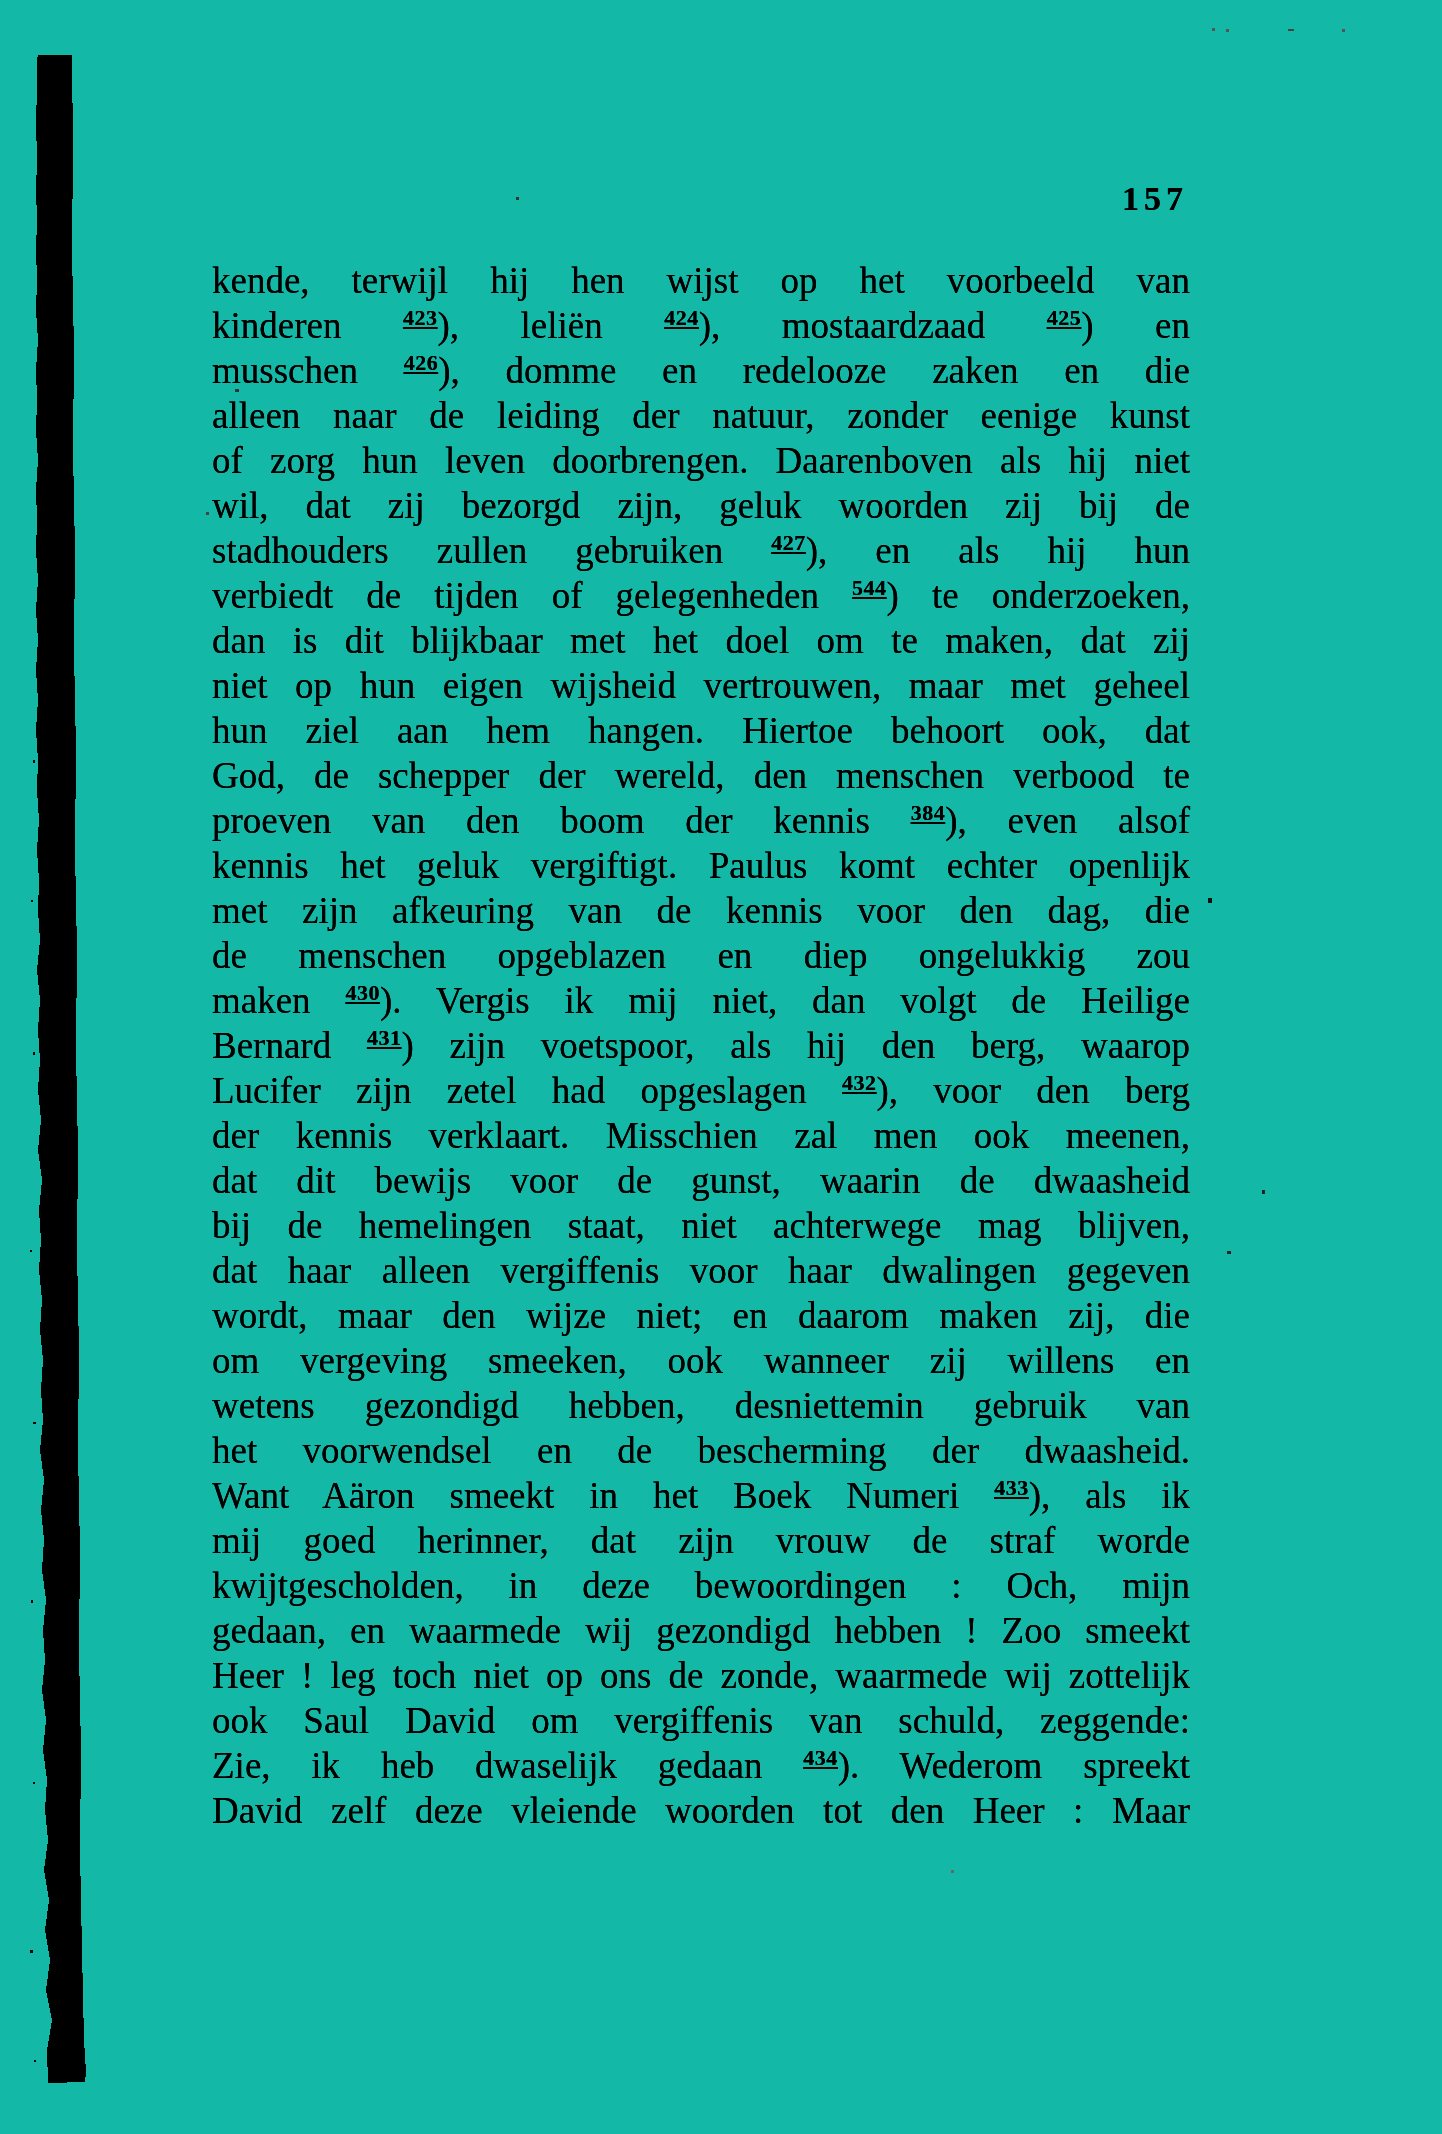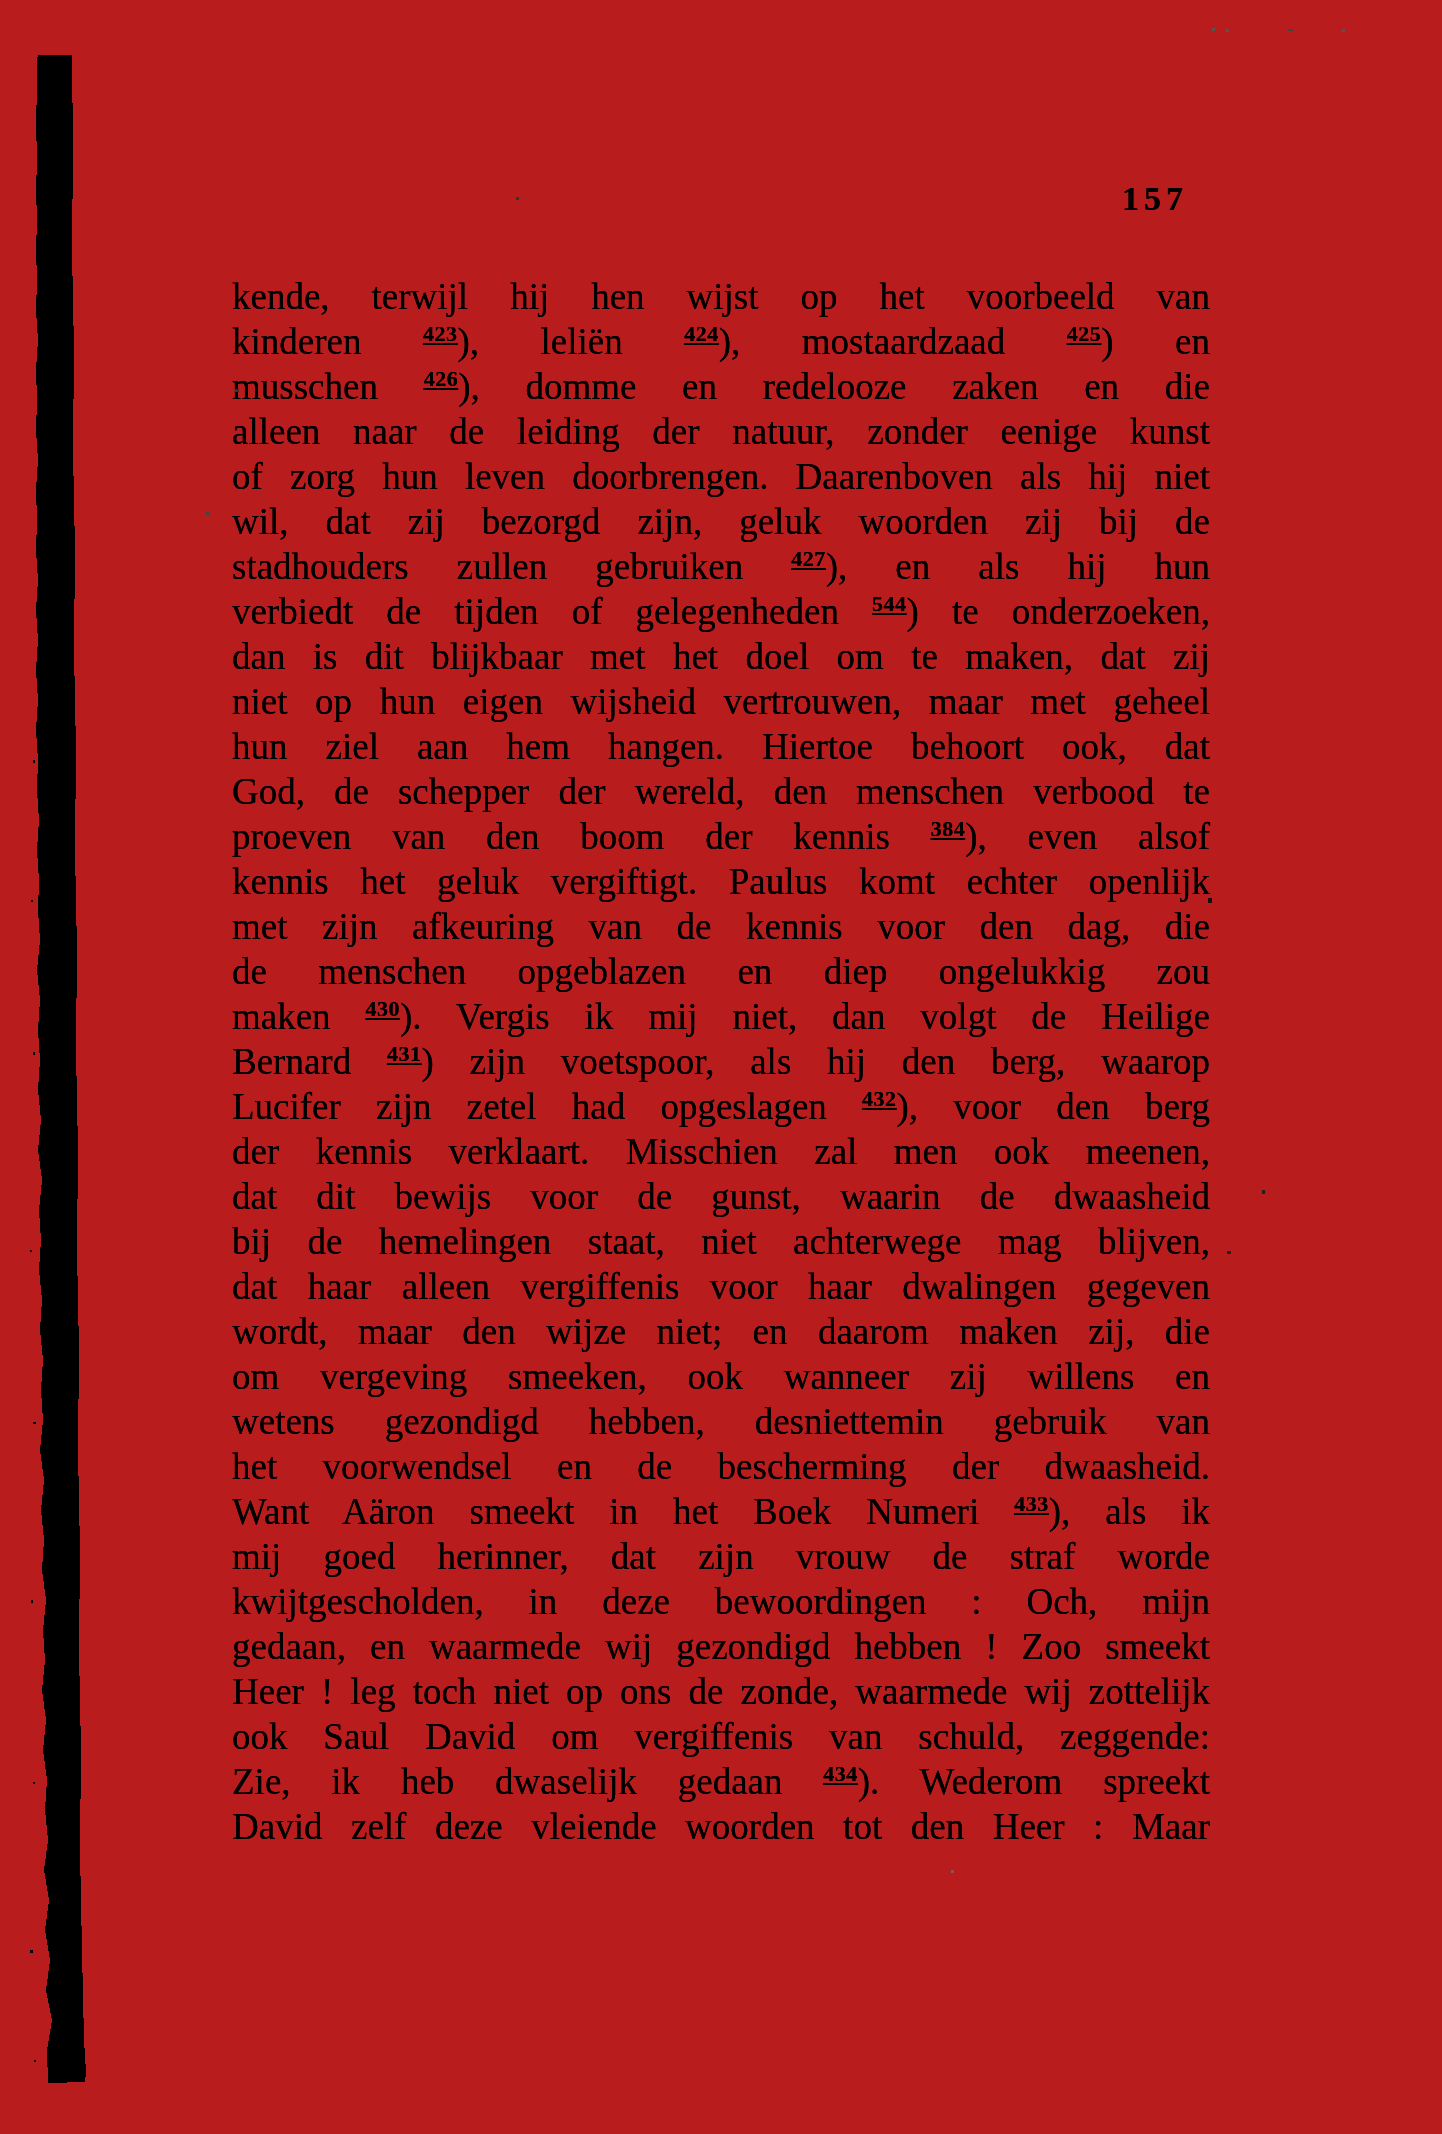--- a/index.html
+++ b/index.html
@@ -1,47 +1,46 @@
 <!DOCTYPE html>
 <html><head>
 <meta charset="utf-8">
 <style>
   html, body { margin: 0; padding: 0; background: #ffffff; }
   .page {
     position: relative;
     width: 1442px;
     height: 2134px;
-    background: #b91c1c;
+    background: #14b8a6;
     overflow: hidden;
     font-family: "Liberation Serif", serif;
     color: #000;
   }
   .binding-svg {
     position: absolute;
     left: 0; top: 0;
     width: 100px; height: 2134px;
   }
   .pagenum {
     position: absolute;
     left: 1122px;
     top: 180px;
     font-size: 34px;
     letter-spacing: 5px;
     font-weight: bold;
     text-shadow: 0 0 0.5px #000;
   }
   .textblock {
     position: absolute;
-    left: 232px;
+    left: 212px;
     top: 258px;
     width: 978px;
     font-size: 37px;
     line-height: 45px;
     text-shadow: 0 0 0.6px #000;
-    margin-top: 16px;
   }
   .line {
     height: 45px;
     text-align: justify;
     text-align-last: justify;
     -moz-text-align-last: justify;
     overflow: visible;
     white-space: normal;
   }
   .line .it { }

